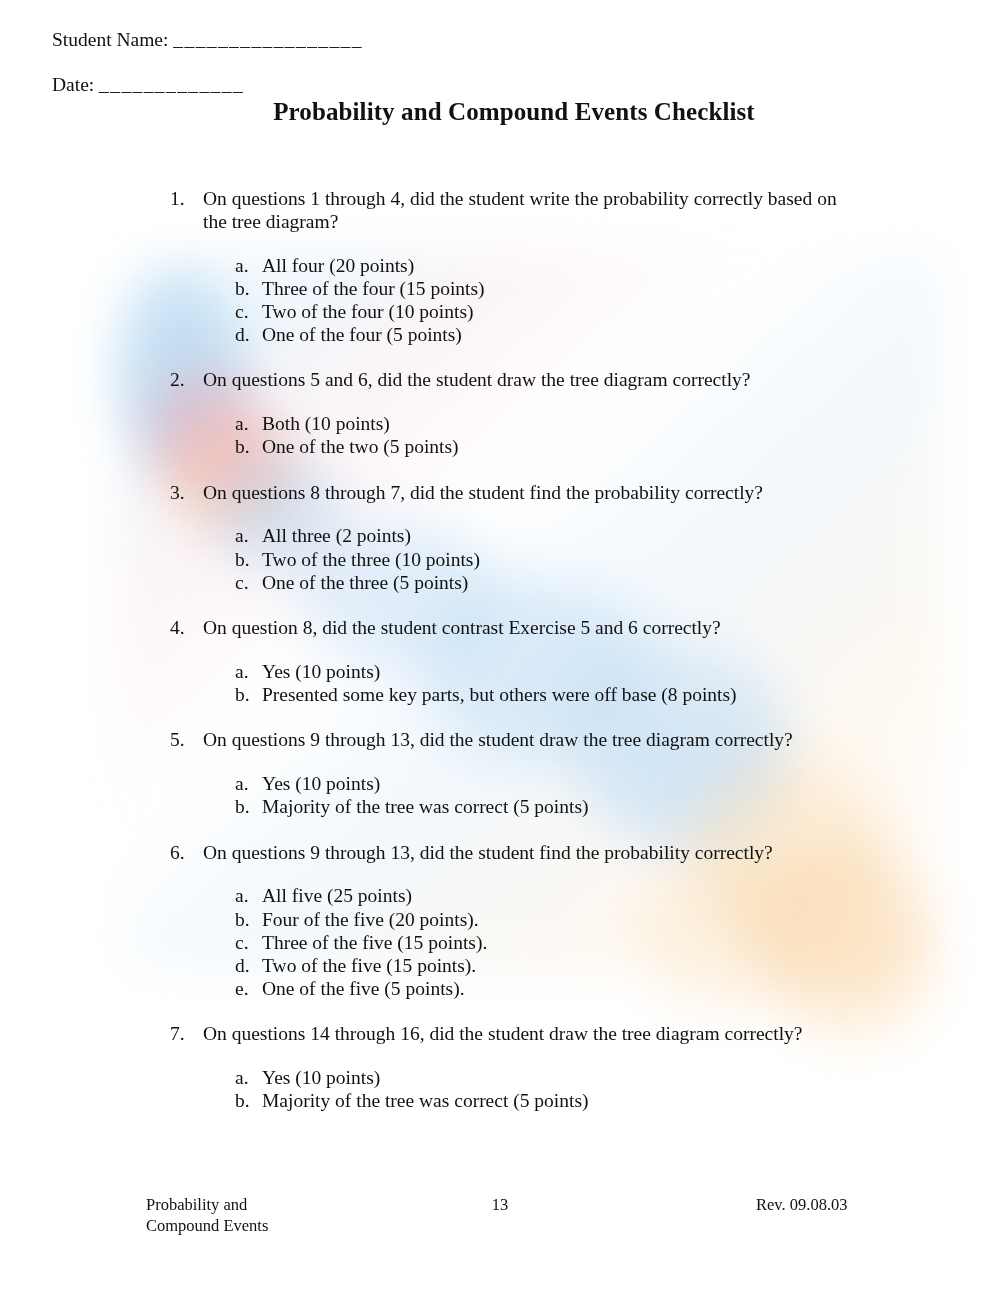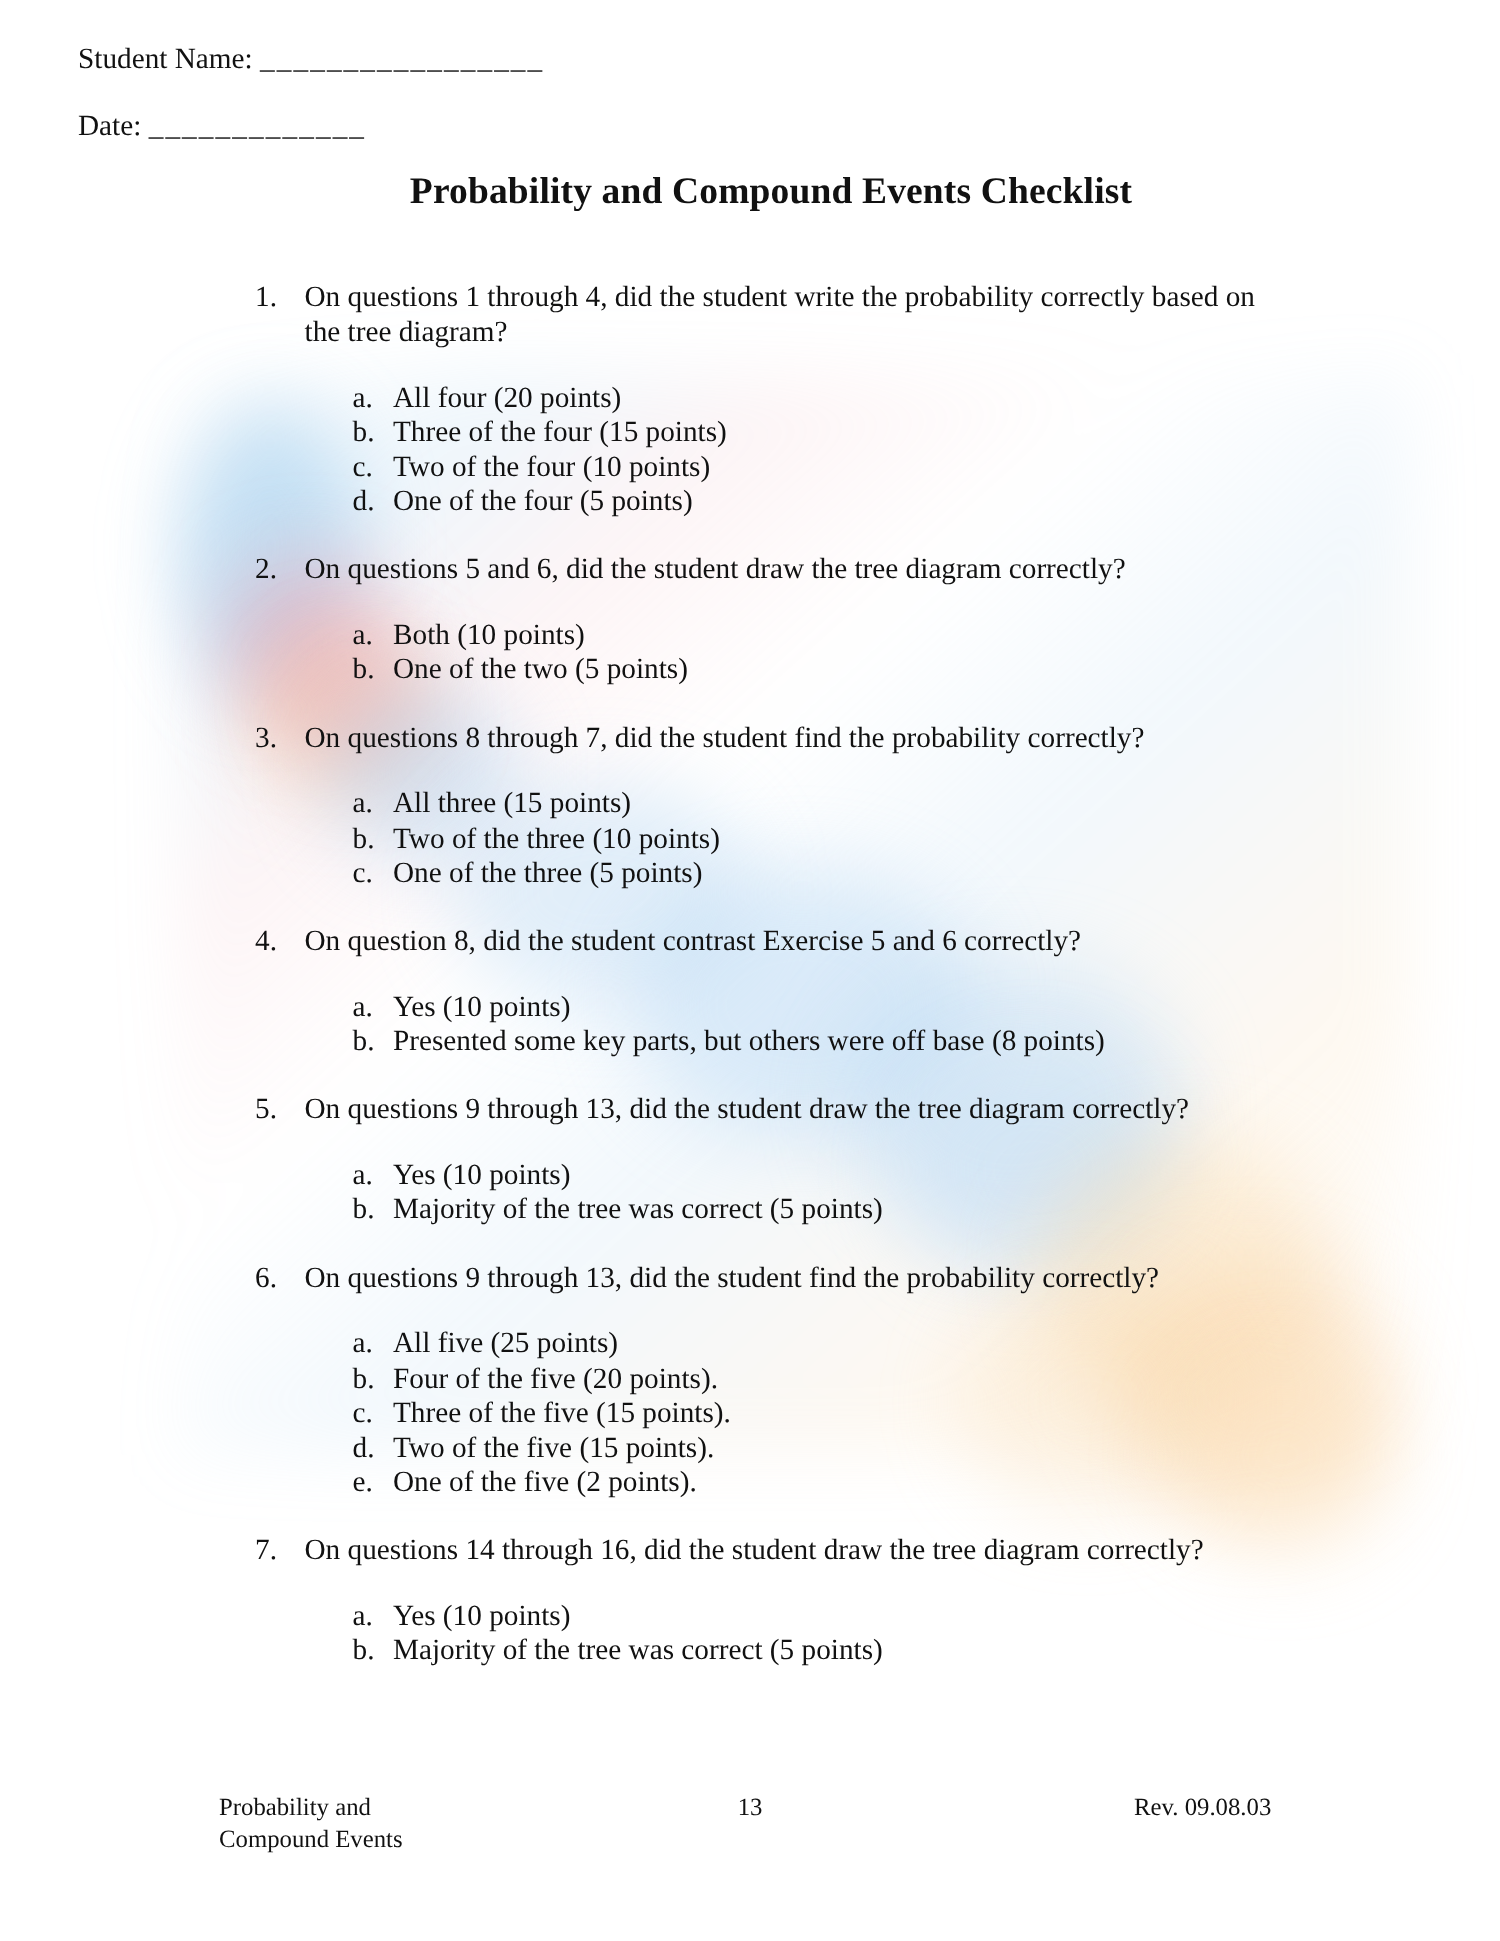--- a/index.html
+++ b/index.html
@@ -78,21 +78,21 @@
   .field-date    { left: 52px; top: 74px; }
   .blank {
     letter-spacing: 1.4px;
     font-size: 19.5px;
   }
 
   .doc-title {
     position: absolute;
     left: 0;
     right: 0;
-    top: 114px;
+    top: 98px;
     text-align: center;
     font-size: 25px;
     font-weight: bold;
     letter-spacing: 0.1px;
     padding-left: 28px;
   }
 
   .qlist {
     position: absolute;
     left: 0;
@@ -248,21 +248,21 @@
       </div>
 
       <div class="q-block">
         <div class="question">
           <span class="q-marker">3.</span>
           <span>On questions 8 through 7, did the student find the probability correctly?</span>
         </div>
         <div class="options">
           <div class="option">
             <span class="opt-marker">a.</span>
-            <span>All three (15 points)</span>
+            <span>All three (2 points)</span>
           </div>
           <div class="option">
             <span class="opt-marker">b.</span>
             <span>Two of the three (10 points)</span>
           </div>
           <div class="option">
             <span class="opt-marker">c.</span>
             <span>One of the three (5 points)</span>
           </div>
         </div>
@@ -319,21 +319,21 @@
           <div class="option">
             <span class="opt-marker">c.</span>
             <span>Three of the five (15 points).</span>
           </div>
           <div class="option">
             <span class="opt-marker">d.</span>
             <span>Two of the five (15 points).</span>
           </div>
           <div class="option">
             <span class="opt-marker">e.</span>
-            <span>One of the five (2 points).</span>
+            <span>One of the five (5 points).</span>
           </div>
         </div>
       </div>
 
       <div class="q-block">
         <div class="question">
           <span class="q-marker">7.</span>
           <span>On questions 14 through 16, did the student draw the tree diagram correctly?</span>
         </div>
         <div class="options">

